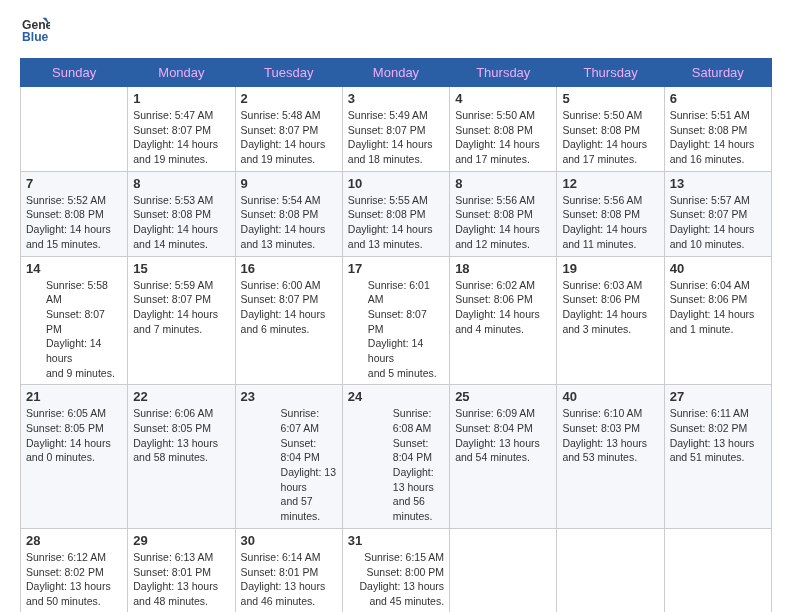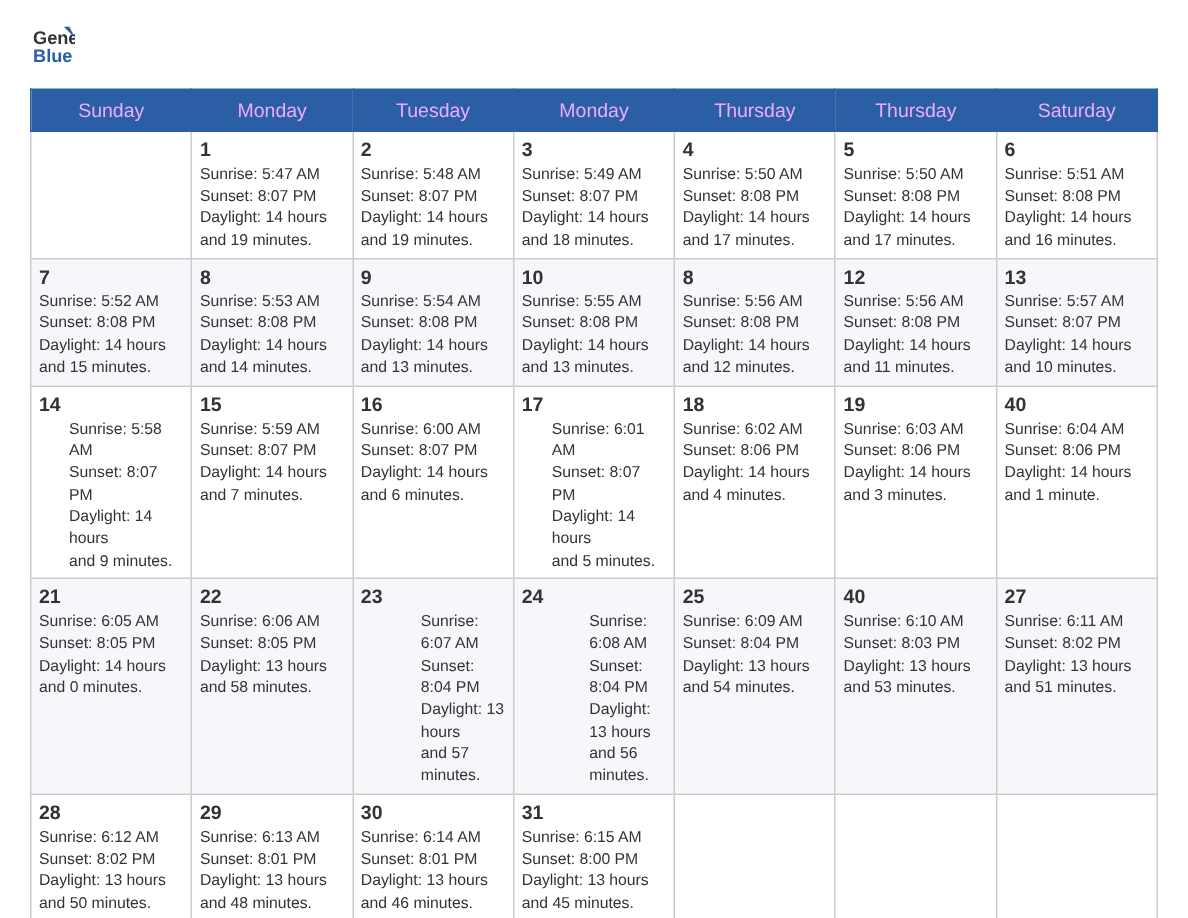--- a/index.html
+++ b/index.html
@@ -336,21 +336,21 @@
           </td>
           <td>
             <span class="day-number">30</span>
             <div class="day-info" style="white-space: pre-line;">Sunrise: 6:14 AM
 Sunset: 8:01 PM
 Daylight: 13 hours
 and 46 minutes.</div>
           </td>
           <td>
             <span class="day-number">31</span>
-            <div class="day-info" style="white-space: pre-line;">Sunrise: 6:15 AM
+            <div class="day-info" style="white-space: pre-line; text-align: right;">Sunrise: 6:15 AM
 Sunset: 8:00 PM
 Daylight: 13 hours
 and 45 minutes.</div>
           </td>
           <td class="empty"></td>
           <td class="empty"></td>
           <td class="empty"></td>
         </tr>
       </tbody>
   </table>

